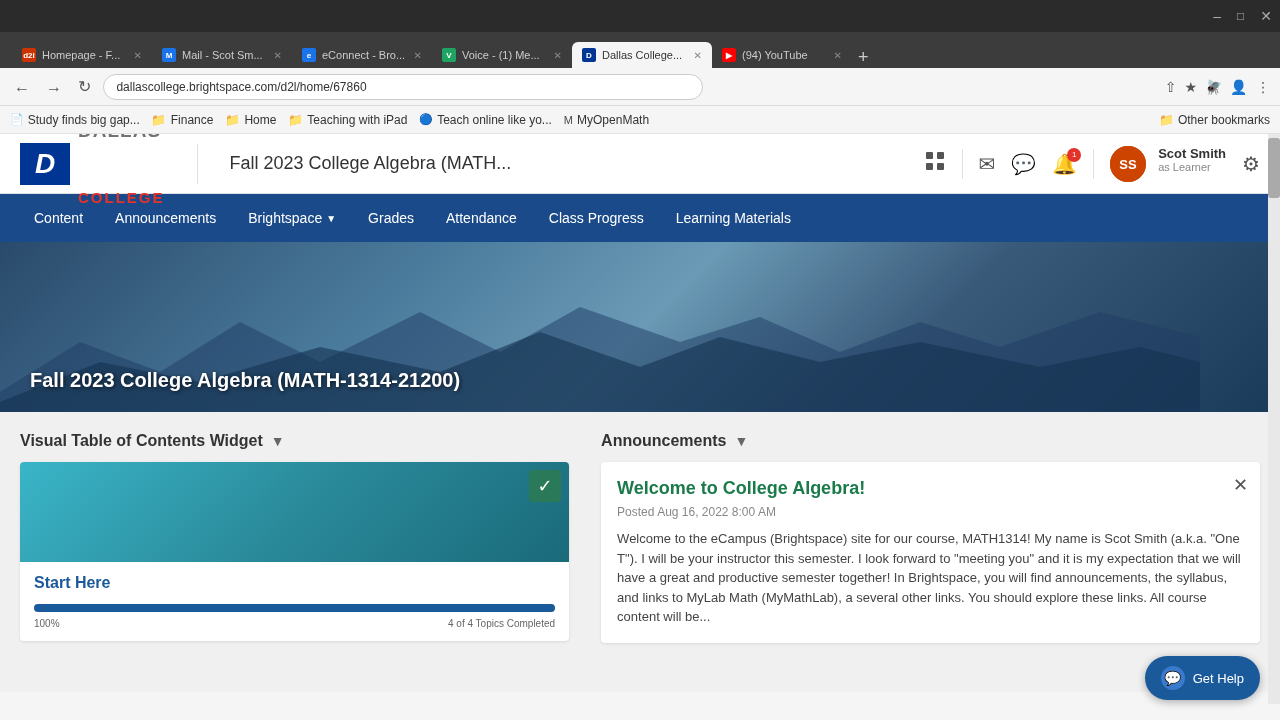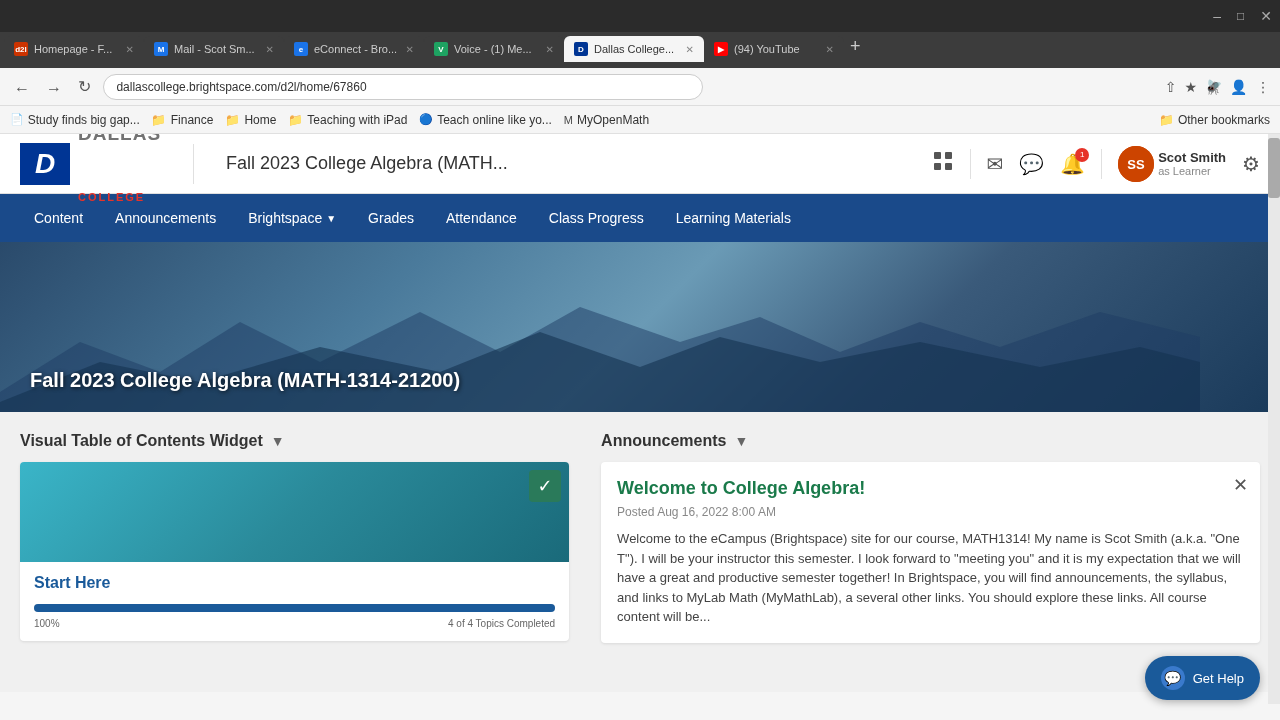--- a/index.html
+++ b/index.html
@@ -50,22 +50,22 @@
     .new-tab-btn {
       background: none;
       border: none;
       color: #ccc;
       font-size: 18px;
       cursor: pointer;
       padding: 0 6px;
     }
     .tabs-row {
       display: flex;
-      align-items: flex-start;
-      padding: 4px 4px 0;
+      align-items: flex-end;
+      padding: 4px 12px 0;
       background: #3c3c3c;
       height: 36px;
     }
     .nav-bar {
       display: flex;
       align-items: center;
       background: #f5f5f5;
       height: 38px;
       padding: 0 10px;
       gap: 8px;
@@ -161,21 +161,21 @@
       line-height: 1.2;
     }
     .logo-text .dallas {
       color: #737373;
       font-size: 19px;
       font-weight: bold;
       letter-spacing: 1px;
     }
     .logo-text .college {
       color: #e63329;
-      font-size: 11px;
+      font-size: 15px;
       font-weight: bold;
       letter-spacing: 2px;
       margin-top: 46px;
     }
     .logo-divider {
       width: 1px;
       height: 40px;
       background: #e0e0e0;
       margin: 0 12px;
     }
@@ -219,22 +219,21 @@
       border-radius: 50%;
       width: 14px;
       height: 14px;
       font-size: 8px;
       display: flex;
       align-items: center;
       justify-content: center;
     }
     .user-section {
       display: flex;
-      align-items: center;
-      gap: 4px;
+      gap: 12px;
       cursor: pointer;
     }
     .user-avatar {
       width: 36px;
       height: 36px;
       background: #cc4400;
       border-radius: 50%;
       display: flex;
       align-items: center;
       justify-content: center;

